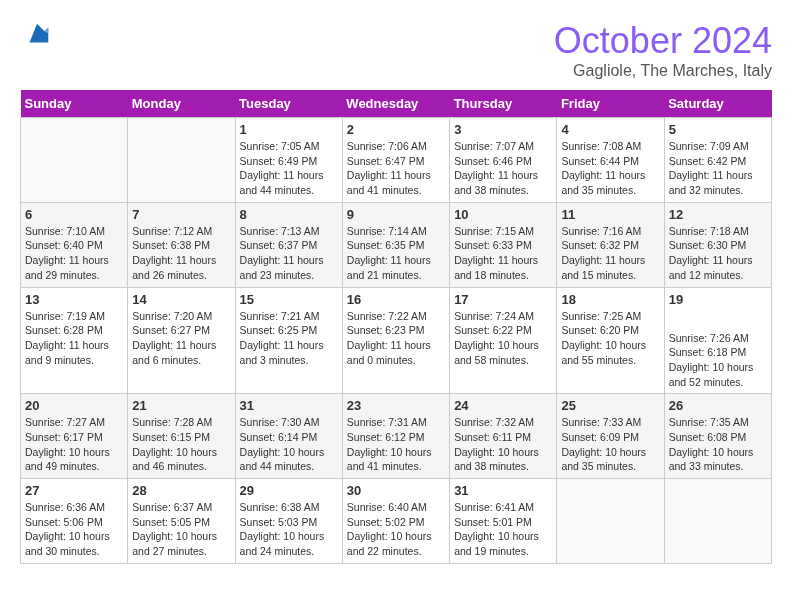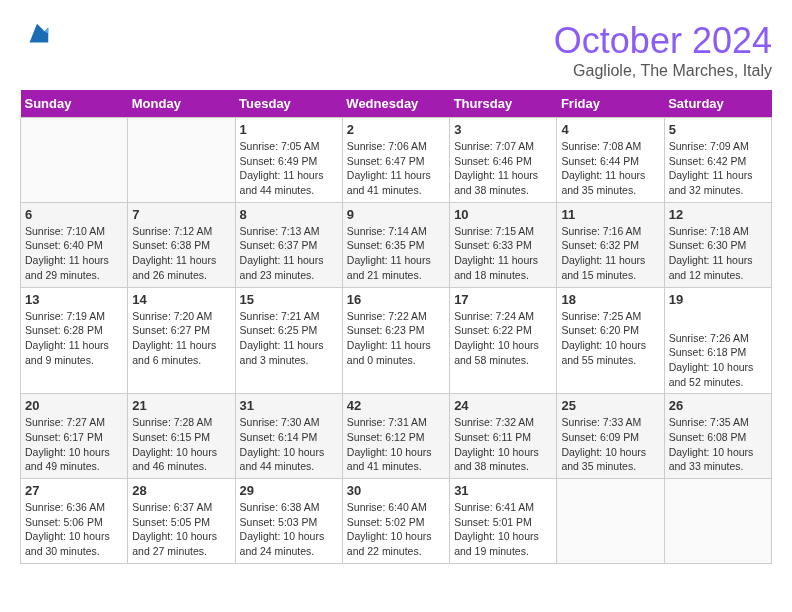--- a/index.html
+++ b/index.html
@@ -251,21 +251,21 @@
 Sunset: 6:15 PM
 Daylight: 10 hours and 46 minutes.</div>
         </td>
         <td>
           <span class="day-num">31</span>
           <div class="day-info" style="white-space: pre-line;">Sunrise: 7:30 AM
 Sunset: 6:14 PM
 Daylight: 10 hours and 44 minutes.</div>
         </td>
         <td>
-          <span class="day-num">42</span>
+          <span class="day-num">23</span>
           <div class="day-info" style="white-space: pre-line;">Sunrise: 7:31 AM
 Sunset: 6:12 PM
 Daylight: 10 hours and 41 minutes.</div>
         </td>
         <td>
           <span class="day-num">24</span>
           <div class="day-info" style="white-space: pre-line;">Sunrise: 7:32 AM
 Sunset: 6:11 PM
 Daylight: 10 hours and 38 minutes.</div>
         </td>

